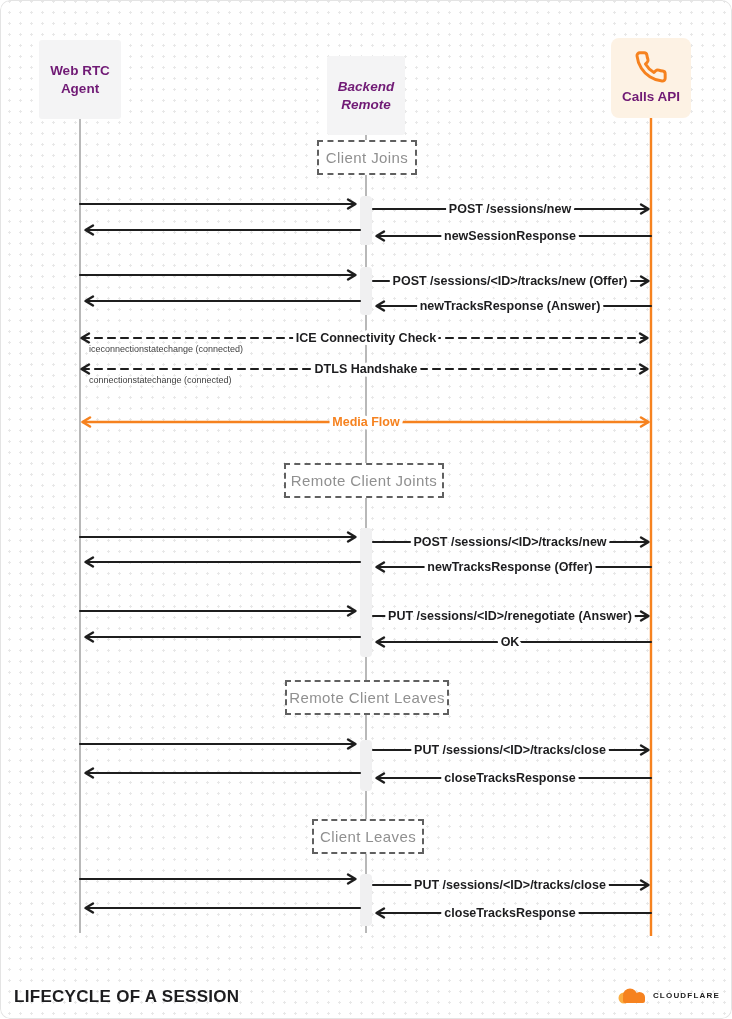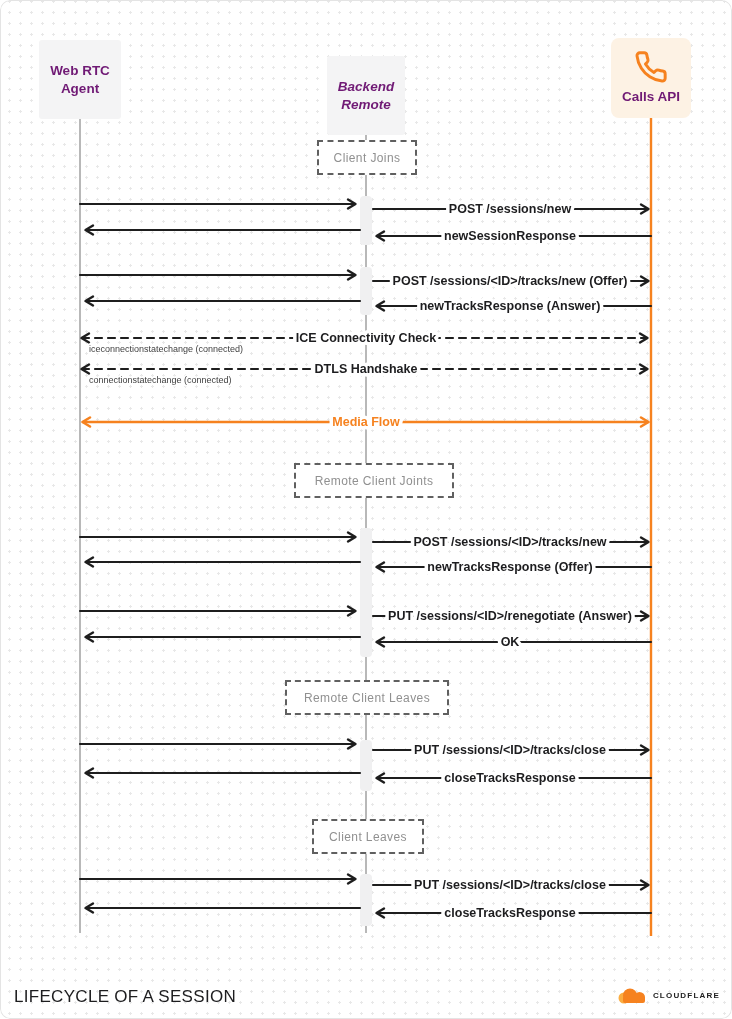--- a/index.html
+++ b/index.html
@@ -30,26 +30,26 @@
     position:absolute;display:flex;align-items:center;justify-content:center;
     background:#f4f4f5;border-radius:3px;text-align:center;
     font-size:13.5px;font-weight:700;color:#701a75;line-height:1.3;
   }
   .actor-box.calls{
     background:#fdf2e4;border-radius:8px;flex-direction:column;gap:4px;
   }
   .phase-box{
     position:absolute;display:flex;align-items:center;justify-content:center;
     background:#ffffff;border:2px dashed #606060;
-    font-size:12px;color:#909090;letter-spacing:0.4px;white-space:nowrap;
+    font-size:15px;color:#909090;letter-spacing:0.4px;white-space:nowrap;
   }
   .footer{position:absolute;left:0;right:0;bottom:0;height:44px;}
   .footer-title{
     position:absolute;left:14px;bottom:12px;
-    font-size:17px;font-weight:400;color:#1d1d1f;letter-spacing:0.3px;
+    font-size:17px;font-weight:700;color:#1d1d1f;letter-spacing:0.3px;
   }
   .brand{position:absolute;right:12px;bottom:13px;display:flex;align-items:center;gap:5px;}
   .brand-text{font-size:8px;font-weight:700;color:#222;letter-spacing:1.2px;}
 </style>
 </head>
 <body>
 
 <div class="page">
 
   <svg class="diagram-svg" width="732" height="1019" viewBox="0 0 732 1019">
@@ -171,21 +171,21 @@
   <div class="actor-box calls" style="left:611px;top:38px;width:80px;height:80px;">
     <svg width="34" height="34" viewBox="0 0 24 24">
       <path d="M22 16.92v3a2 2 0 0 1-2.18 2 19.79 19.79 0 0 1-8.63-3.07 19.5 19.5 0 0 1-6-6 19.79 19.79 0 0 1-3.07-8.67A2 2 0 0 1 4.11 2h3a2 2 0 0 1 2 1.72 12.84 12.84 0 0 0 .7 2.81 2 2 0 0 1-.45 2.11L8.09 9.91a16 16 0 0 0 6 6l1.27-1.27a2 2 0 0 1 2.11-.45 12.84 12.84 0 0 0 2.81.7A2 2 0 0 1 22 16.92z" fill="none" stroke="#f6821f" stroke-width="2.1" stroke-linecap="round" stroke-linejoin="round"></path>
     </svg>
     <div>Calls API</div>
   </div>
 
   <div class="phase-box" style="left:317px;top:140px;width:96px;height:31px;">
     <span>Client Joins</span>
   </div>
-  <div class="phase-box" style="left:294px;top:463px;width:156px;height:31px;">
+  <div class="phase-box" style="left:284px;top:463px;width:156px;height:31px;">
     <span>Remote Client Joints</span>
   </div>
   <div class="phase-box" style="left:312px;top:819px;width:108px;height:31px;">
     <span>Client Leaves</span>
   </div>
   <div class="phase-box" style="left:285px;top:680px;width:160px;height:31px;">
     <span>Remote Client Leaves</span>
   </div>
 
   <div class="footer">

